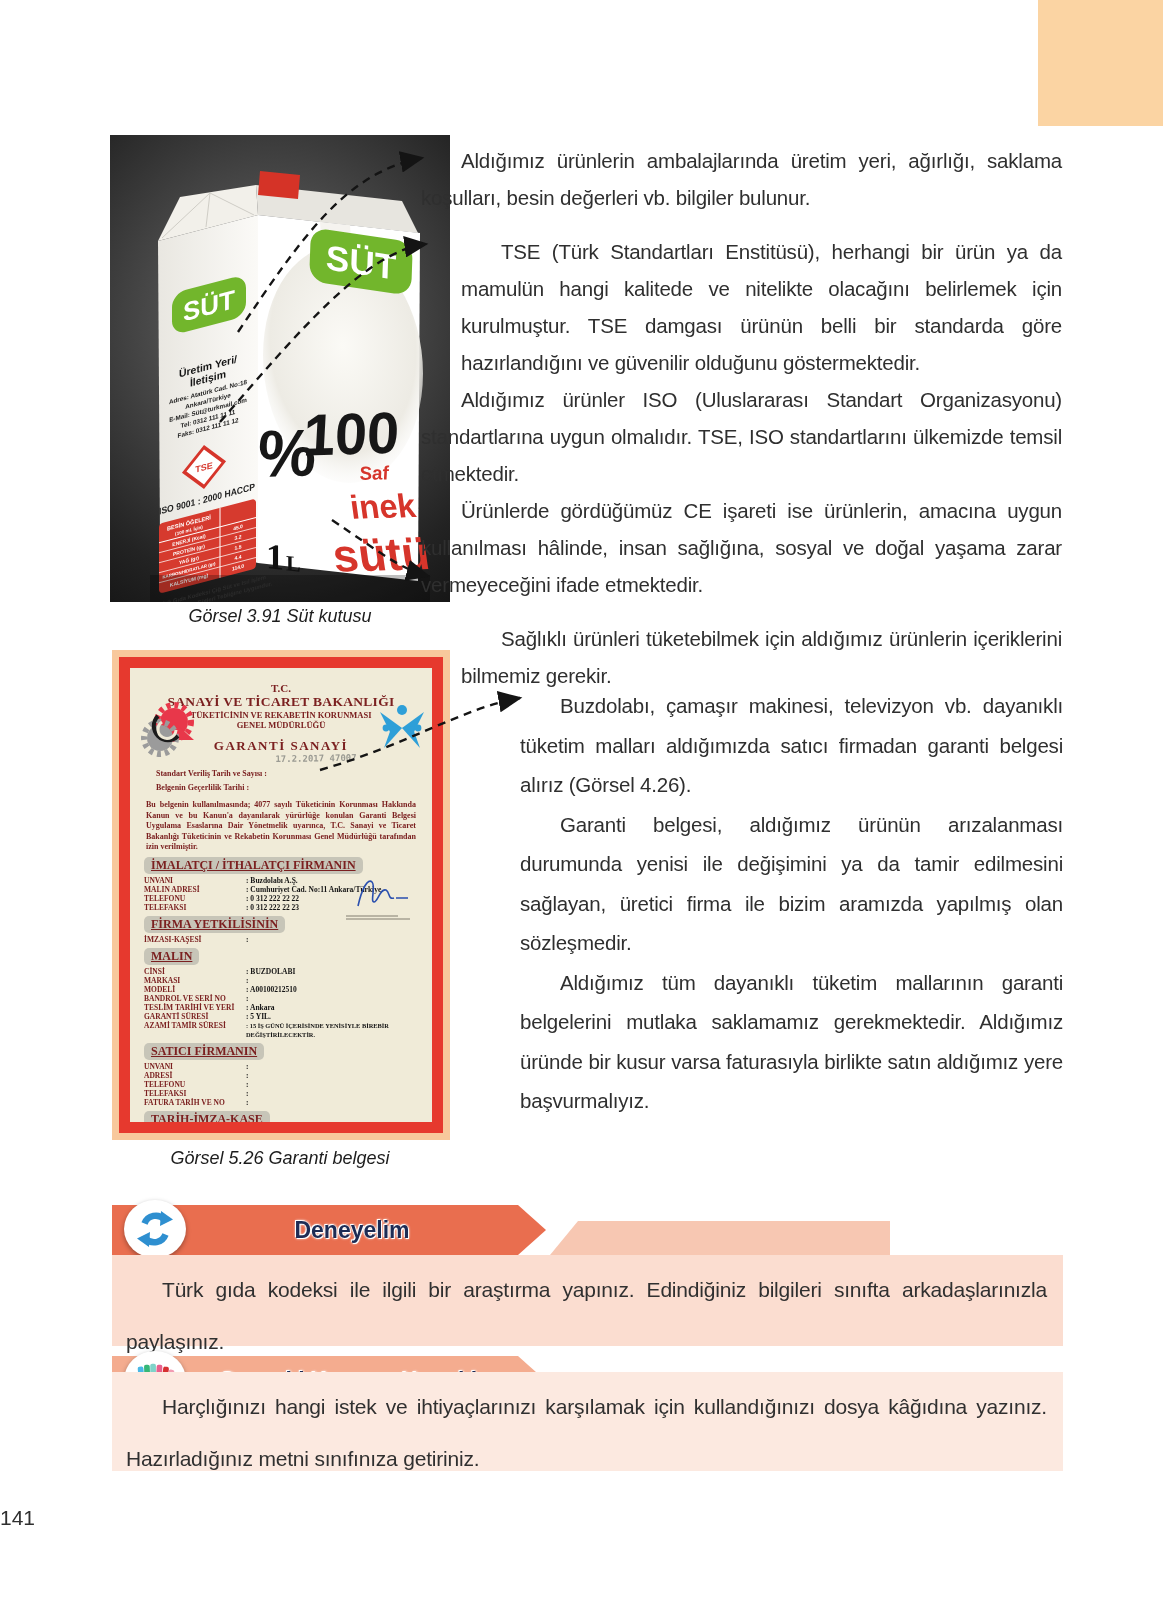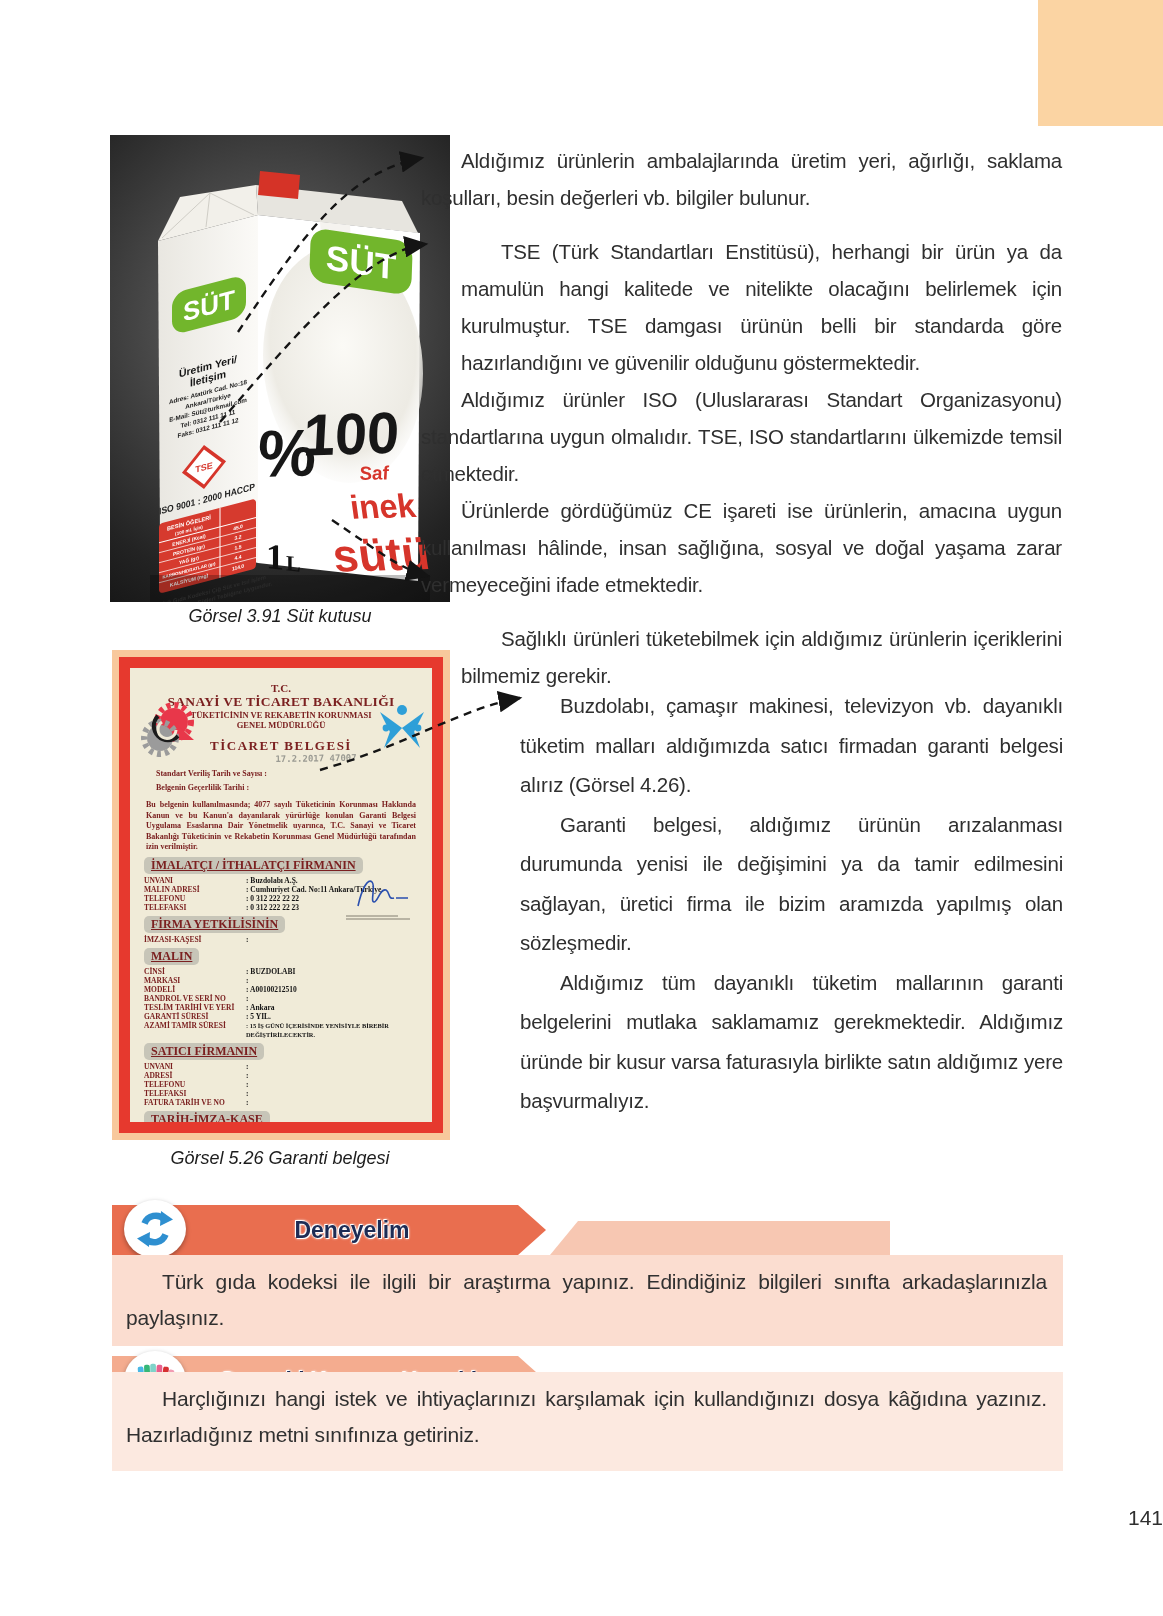--- a/index.html
+++ b/index.html
@@ -60,23 +60,23 @@
     clip-path:polygon(28px 0,100% 0,100% 100%,0 100%);}
   .sec-bar{position:absolute;left:0;top:0;width:434px;height:50px;display:flex;align-items:center;
     justify-content:center;padding-left:46px;box-sizing:border-box;
     clip-path:polygon(0 0,calc(100% - 28px) 0,100% 50%,calc(100% - 28px) 100%,0 100%);}
   .sec-title{font-size:23px;font-weight:bold;color:#1e2c55;
     text-shadow:0 0 3px #fff,0 0 3px #fff,1px 1px 0 #fff,-1px -1px 0 #fff;}
   .sec-icon{position:absolute;left:12px;top:-5px;width:62px;height:58px;background:#fff;
     border-radius:50%;display:flex;align-items:center;justify-content:center;
     box-shadow:0 2px 5px rgba(0,0,0,.35);}
   .sec-body{position:absolute;left:112px;width:951px;box-sizing:border-box;}
-  .sec-body p{margin:0;padding:9px 16px 0 14px;font-size:21px;line-height:36px;color:#303030;
+  .sec-body p{margin:0;padding:9px 16px 0 14px;font-size:21px;line-height:52px;color:#303030;
     text-indent:36px;text-align:justify;letter-spacing:-0.2px;}
-  .page-number{position:absolute;left:0;top:1506px;width:1163px;text-align:right;
+  .page-number{position:absolute;left:0;top:1506px;width:1163px;text-align:left;
     font-size:21px;color:#2f2f2f;}
 </style>
 </head>
 <body>
 
 <div class="corner-rect"></div>
 
 <svg class="arrows-overlay" viewBox="0 0 1163 1616">
   <defs>
     <marker id="ah" markerWidth="11" markerHeight="9" refX="9" refY="4.5" orient="auto">
@@ -214,21 +214,21 @@
           <circle cx="26" cy="8" r="5"></circle>
           <circle cx="10" cy="26" r="3.4"></circle>
           <circle cx="42" cy="26" r="3.4"></circle>
         </g>
       </svg>
       
       <div class="cert-center cert-tc">T.C.</div>
       <div class="cert-center cert-ministry">SANAYİ VE TİCARET BAKANLIĞI</div>
       <div class="cert-center cert-dir">TÜKETİCİNİN VE REKABETİN KORUNMASI</div>
       <div class="cert-center cert-dir">GENEL MÜDÜRLÜĞÜ</div>
-      <div class="cert-center cert-title">TİCARET BELGESİ</div>
+      <div class="cert-center cert-title">GARANTİ SANAYİ</div>
       <div class="cert-stamp">17.2.2017   47007</div>
       <div class="cert-label-line">Standart Veriliş Tarih ve Sayısı :</div>
       <div class="cert-label-line">Belgenin Geçerlilik Tarihi         :</div>
       <div class="cert-legal">Bu belgenin kullanılmasında; 4077 sayılı Tüketicinin Korunması Hakkında Kanun ve bu Kanun'a dayanılarak yürürlüğe konulan Garanti Belgesi Uygulama Esaslarına Dair Yönetmelik uyarınca, T.C. Sanayi ve Ticaret Bakanlığı Tüketicinin ve Rekabetin Korunması Genel Müdürlüğü tarafından izin verilmiştir.</div>
       
       <div class="cert-sign">
         <svg width="86" height="34" viewBox="0 0 86 34">
           <path d="M30,30 C34,12 40,2 44,6 C48,10 42,26 46,26 C50,26 52,12 58,14 C62,16 60,24 66,22 M68,22 L80,22" fill="none" stroke="#2a4fae" stroke-width="1.6"></path>
         </svg>
         <div class="sign-line" style="width:52px;"></div>

